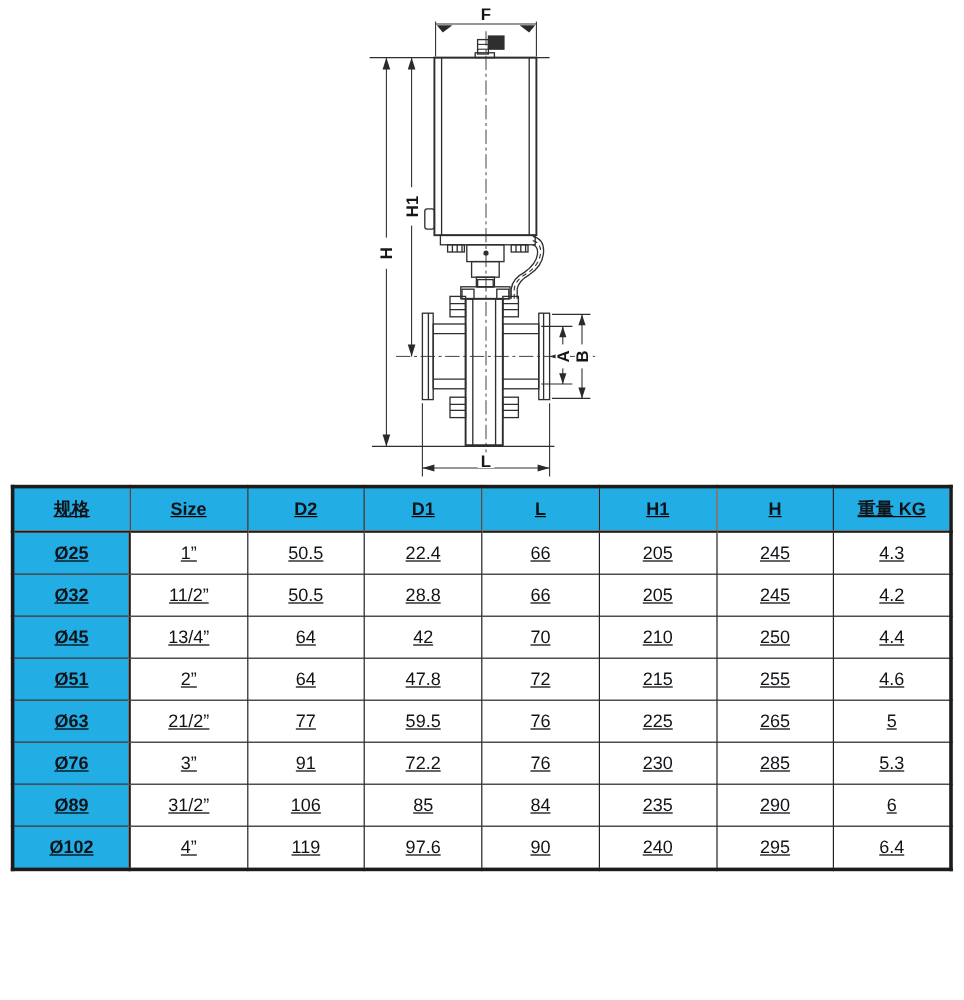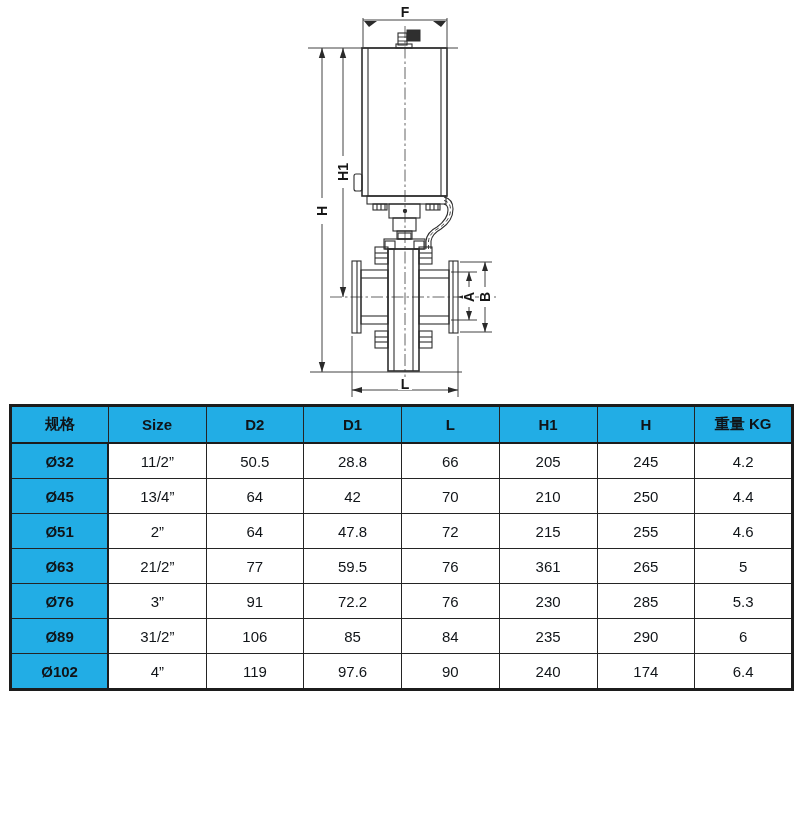--- a/index.html
+++ b/index.html
@@ -16,21 +16,21 @@
   .cl   { fill:none; stroke:#3c3c3c; stroke-width:0.8; stroke-dasharray:12 3 2.5 3; }
   .dash { fill:none; stroke:#2e2e2e; stroke-width:0.9; stroke-dasharray:4 3; }
   .arr  { fill:#2a2a2a; stroke:none; }
   .wbg  { fill:#ffffff; stroke:none; }
   .hatch{ fill:#2f2f2f; stroke:#2f2f2f; }
   text.lbl {
     font-family:"Liberation Sans", sans-serif;
     font-size:14px; font-weight:bold; fill:#161616;
   }
   
-  .table-wrap { padding:2px 9px 4px 9px; }
+  .table-wrap { padding:2px 9px 4px 9px;text-decoration:underline; }
   table.spec {
     width:100%; border-collapse:collapse; table-layout:fixed;
     border:3px solid #1c1c1c;
   }
   .spec th, .spec td {
     border:1px solid #242424; text-align:center; vertical-align:middle;
     height:34px; padding:0; font-size:15px; color:#101418;
     overflow:hidden; white-space:nowrap;
   }
   .spec thead th {
@@ -193,20 +193,30 @@
         <th>D2</th>
         <th>D1</th>
         <th>L</th>
         <th>H1</th>
         <th>H</th>
         <th>重量 KG</th>
       </tr>
     </thead>
     <tbody id="table-body">
         <tr>
+          <th>Ø25</th>
+          <td>1”</td>
+          <td>50.5</td>
+          <td>22.4</td>
+          <td>66</td>
+          <td>205</td>
+          <td>245</td>
+          <td>4.3</td>
+        </tr>
+        <tr>
           <th>Ø32</th>
           <td>11/2”</td>
           <td>50.5</td>
           <td>28.8</td>
           <td>66</td>
           <td>205</td>
           <td>245</td>
           <td>4.2</td>
         </tr>
         <tr>
@@ -228,21 +238,21 @@
           <td>215</td>
           <td>255</td>
           <td>4.6</td>
         </tr>
         <tr>
           <th>Ø63</th>
           <td>21/2”</td>
           <td>77</td>
           <td>59.5</td>
           <td>76</td>
-          <td>361</td>
+          <td>225</td>
           <td>265</td>
           <td>5</td>
         </tr>
         <tr>
           <th>Ø76</th>
           <td>3”</td>
           <td>91</td>
           <td>72.2</td>
           <td>76</td>
           <td>230</td>
@@ -259,18 +269,18 @@
           <td>290</td>
           <td>6</td>
         </tr>
         <tr>
           <th>Ø102</th>
           <td>4”</td>
           <td>119</td>
           <td>97.6</td>
           <td>90</td>
           <td>240</td>
-          <td>174</td>
+          <td>295</td>
           <td>6.4</td>
         </tr>
       </tbody>
   </table>
 </div>
 
 </body></html>

